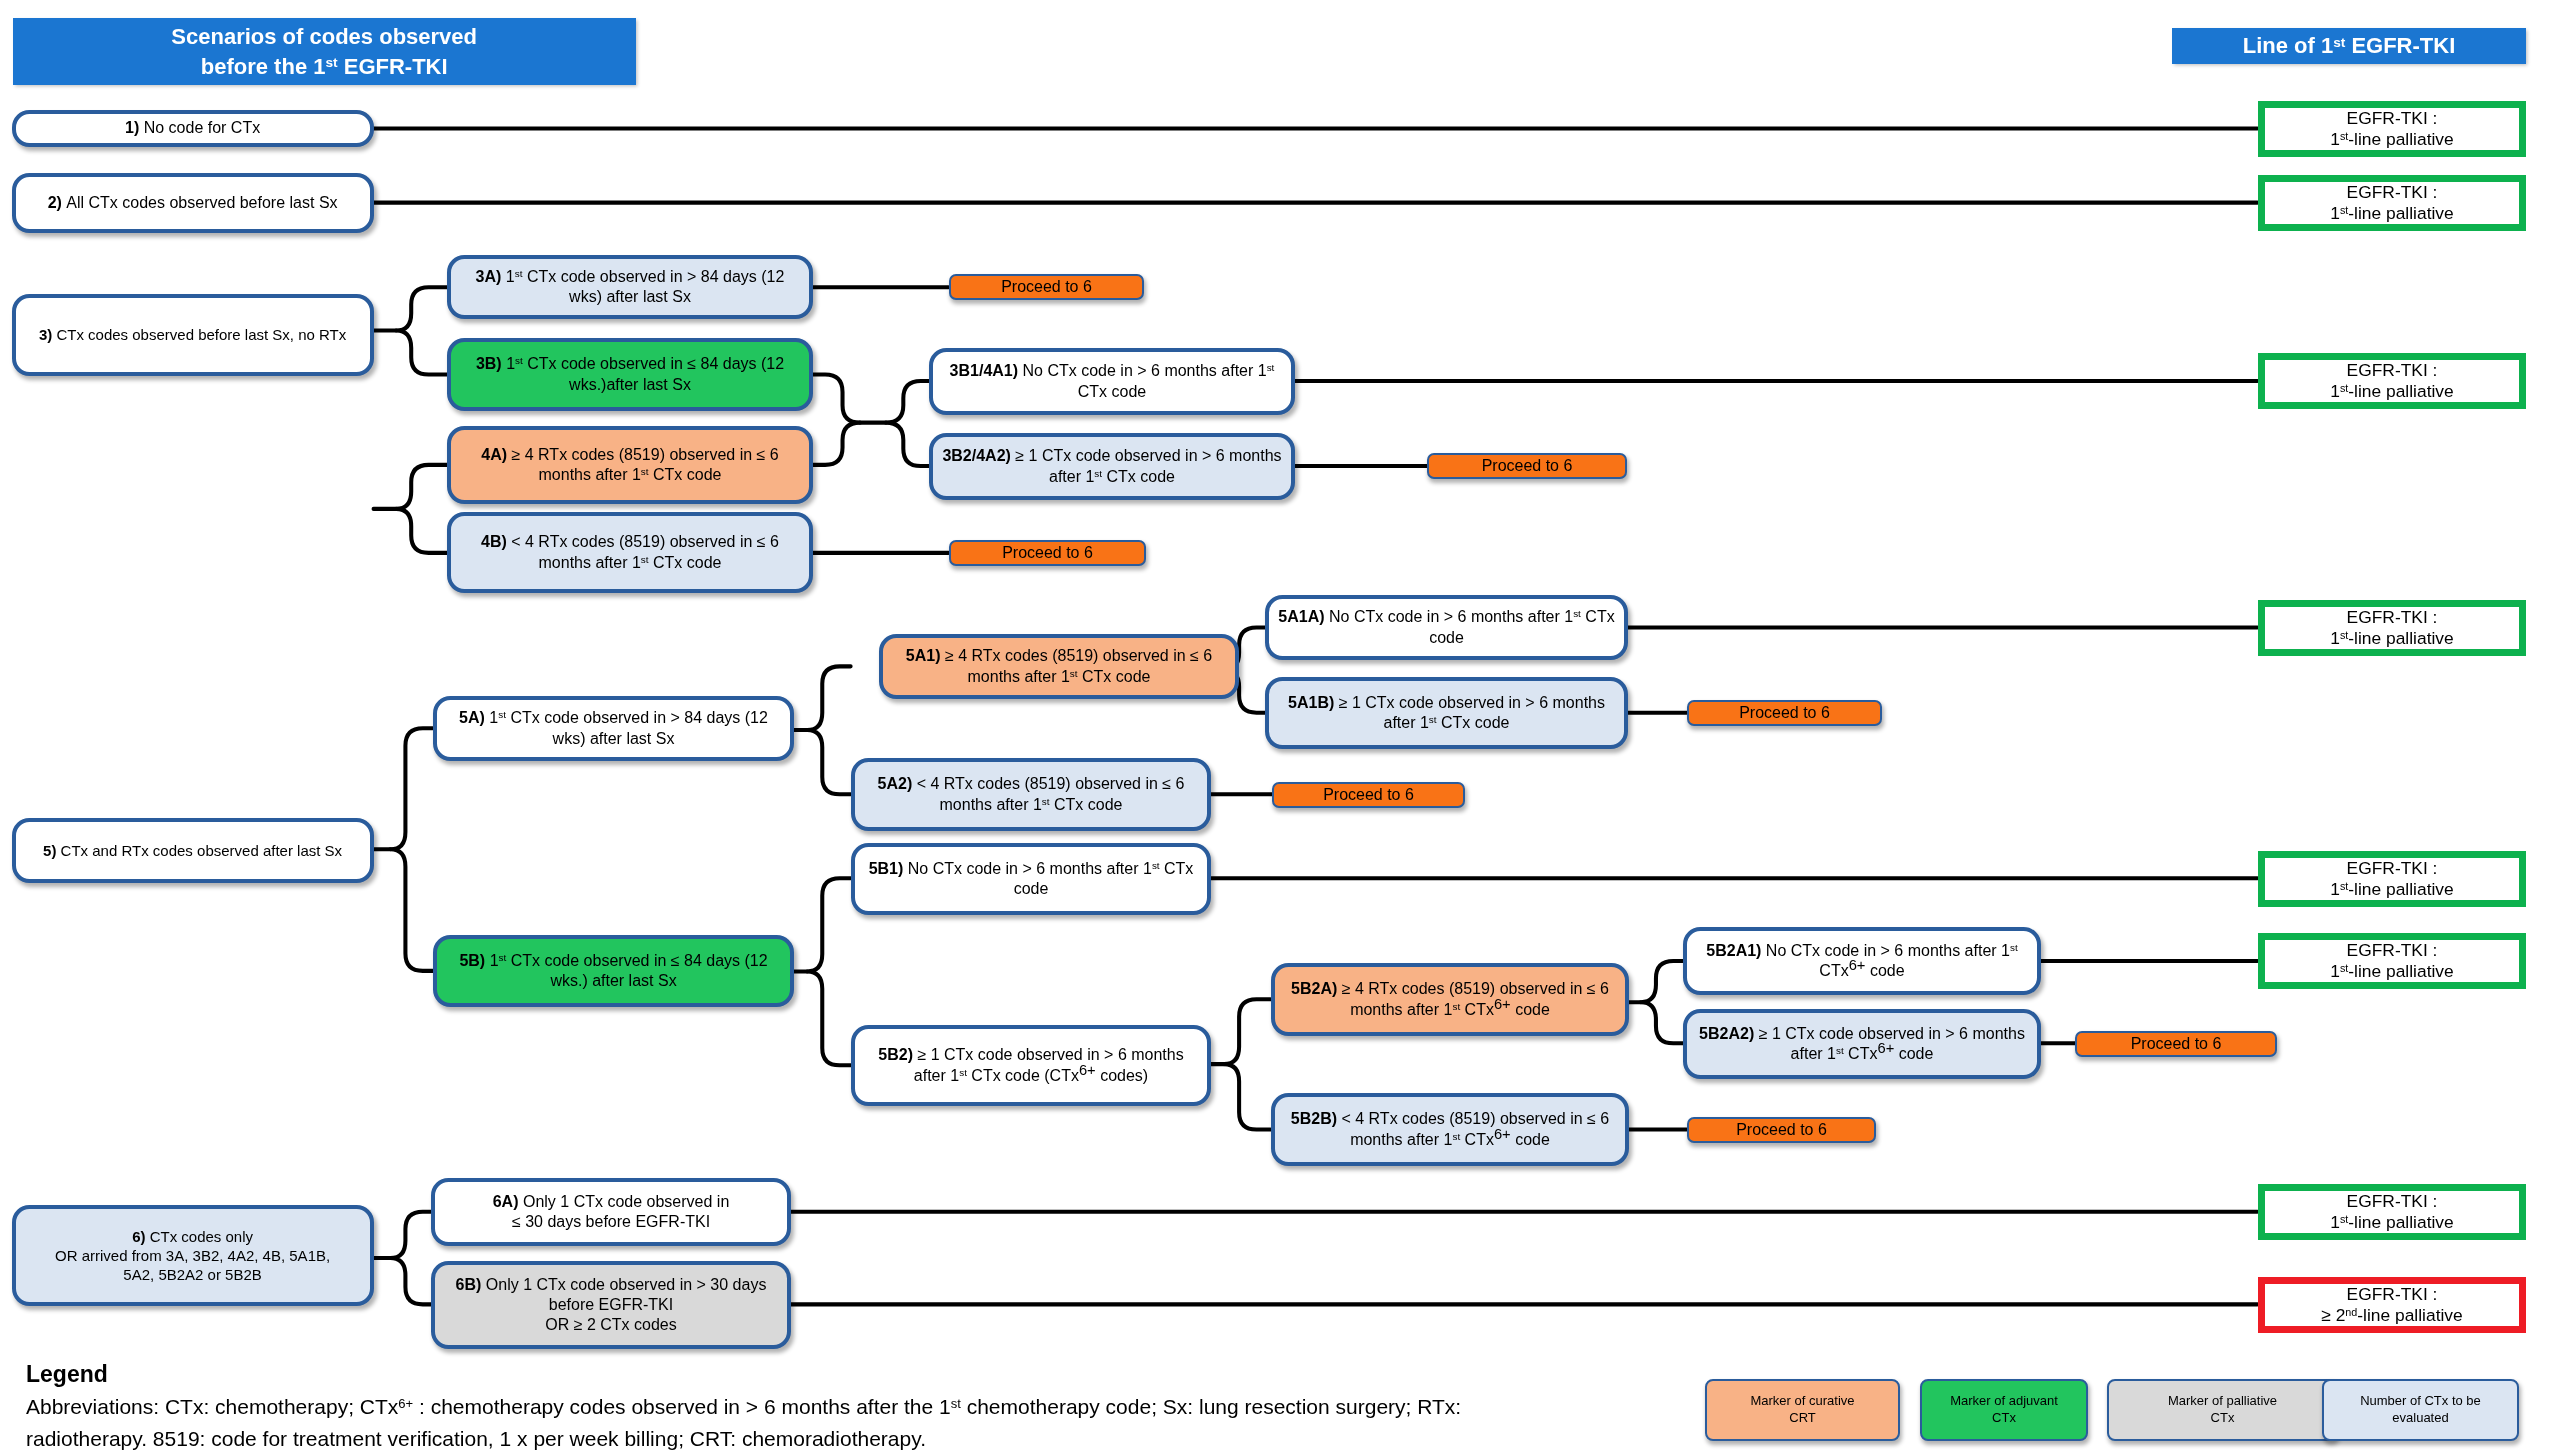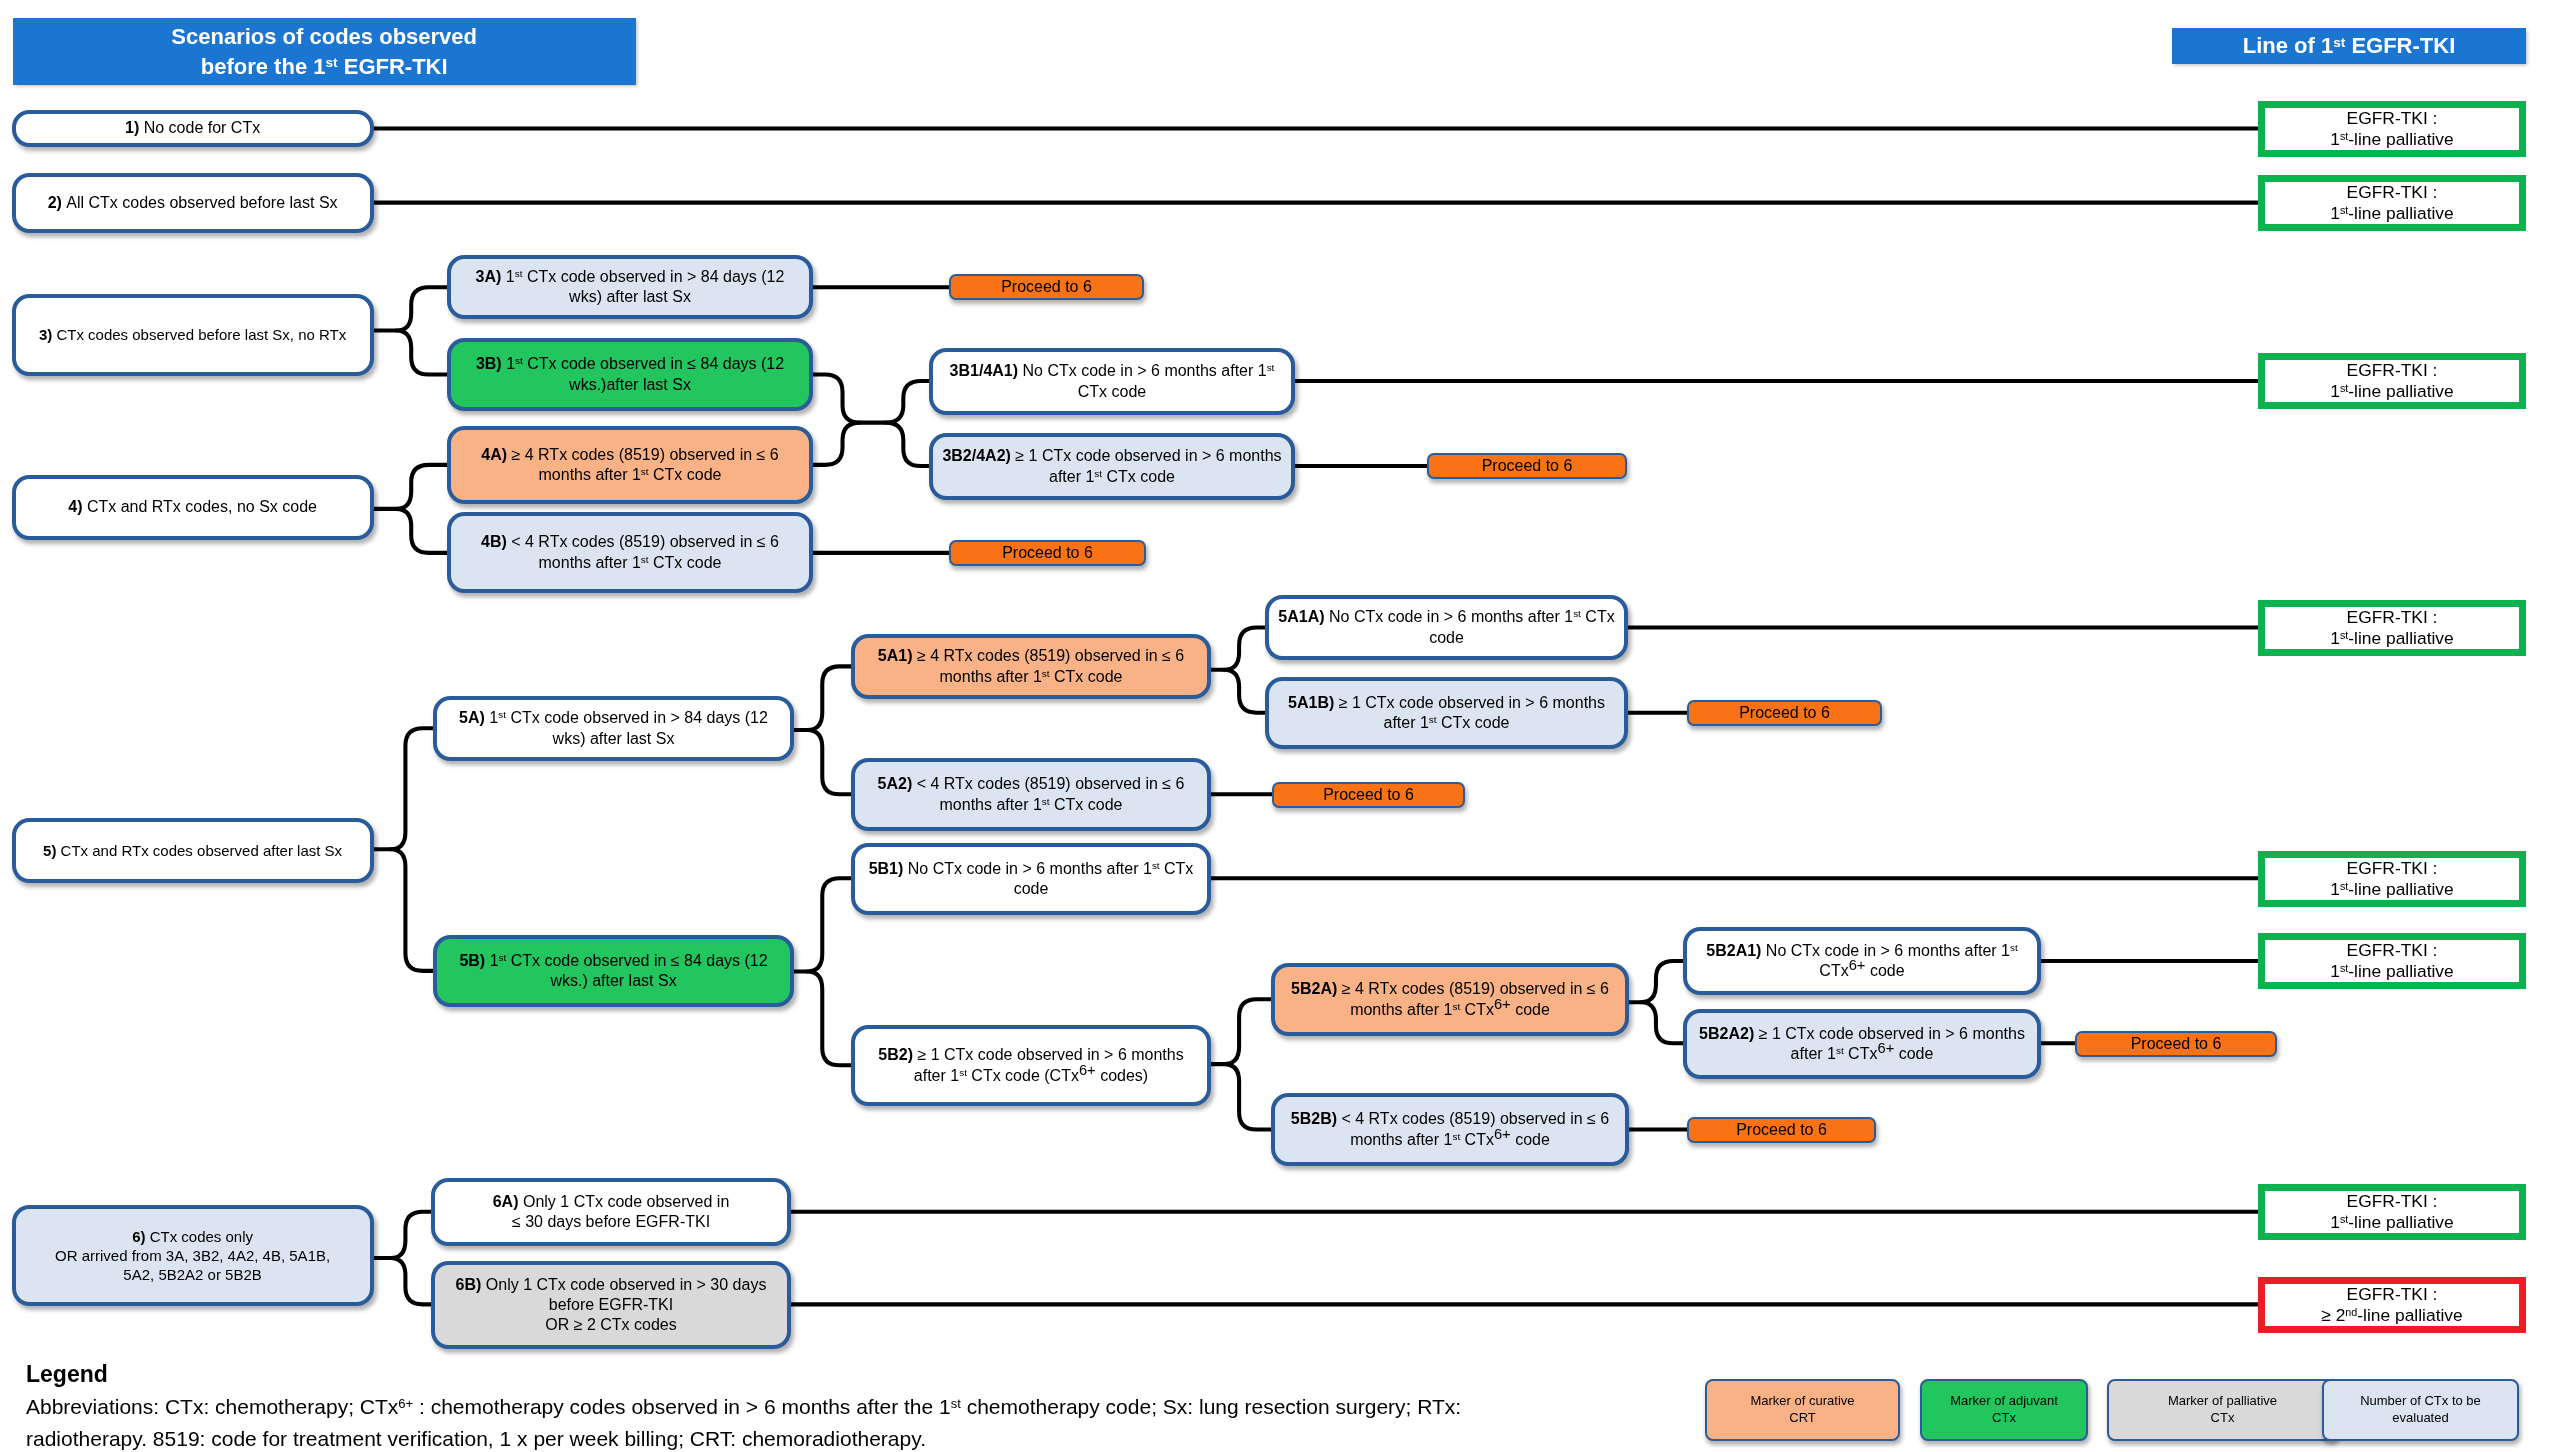--- a/index.html
+++ b/index.html
@@ -91,23 +91,20 @@
 
   <div class="node" style="left:11.6px;top:110px;width:362px;height:37px">
     <span class="txt"><span class="b">1) </span><span>No code for CTx</span></span>
     </div>
   <div class="node" style="left:11.6px;top:173px;width:362px;height:60px">
     <span class="txt"><span class="b">2) </span><span>All CTx codes observed before last Sx</span></span>
     </div>
   <div class="node fs26" style="left:11.6px;top:294px;width:362px;height:82px">
     <span class="txt"><span class="b">3) </span><span>CTx codes observed before last Sx, no RTx</span></span>
     </div>
-  <div class="node" style="left:11.6px;top:475px;width:362px;height:65px">
-    <span class="txt"><span class="b">4) </span><span>CTx and RTx codes, no Sx code</span></span>
-    </div>
   <div class="node fs26" style="left:11.6px;top:818px;width:362px;height:65px">
     <span class="txt"><span class="b">5) </span><span>CTx and RTx codes observed after last Sx</span></span>
     </div>
   <div class="node fill-blue fs26" style="left:11.6px;top:1205px;width:362px;height:101px">
     <span class="txt"><span class="b">6) </span><span>CTx codes only</span><br><span>OR arrived from 3A, 3B2, 4A2, 4B, 5A1B,</span><br><span>5A2, 5B2A2 or 5B2B</span></span>
     </div>
 
   <div class="node fill-blue" style="left:447px;top:255px;width:366px;height:64px">
     <span class="txt"><span class="b">3A) </span><span>1</span><span class="sup">st</span><span> CTx code observed in &gt; 84 days (12 wks) after last Sx</span></span>
     </div>
@@ -132,21 +129,21 @@
   <div class="node fill-gray" style="left:431px;top:1261px;width:360px;height:88px">
     <span class="txt"><span class="b">6B) </span><span>Only 1 CTx code observed in &gt; 30 days</span><br><span>before EGFR-TKI</span><br><span>OR ≥ 2 CTx codes</span></span>
     </div>
 
   <div class="node" style="left:929px;top:348px;width:366px;height:67px">
     <span class="txt"><span class="b">3B1/4A1) </span><span>No CTx code in &gt; 6 months after 1</span><span class="sup">st</span><span> CTx code</span></span>
     </div>
   <div class="node fill-blue" style="left:929px;top:433px;width:366px;height:67px">
     <span class="txt"><span class="b">3B2/4A2) </span><span>≥ 1 CTx code observed in &gt; 6 months after 1</span><span class="sup">st</span><span> CTx code</span></span>
     </div>
-  <div class="node fill-orange" style="left:851px;top:634px;width:360px;height:65px">
+  <div class="node fill-orange" style="left:879px;top:634px;width:360px;height:65px">
     <span class="txt"><span class="b">5A1) </span><span>≥ 4 RTx codes (8519) observed in ≤ 6 months after 1</span><span class="sup">st</span><span> CTx code</span></span>
     </div>
   <div class="node fill-blue" style="left:851px;top:758px;width:360px;height:73px">
     <span class="txt"><span class="b">5A2) </span><span>&lt; 4 RTx codes (8519) observed in ≤ 6 months after 1</span><span class="sup">st</span><span> CTx code</span></span>
     </div>
   <div class="node" style="left:851px;top:843px;width:360px;height:72px">
     <span class="txt"><span class="b">5B1) </span><span>No CTx code in &gt; 6 months after 1</span><span class="sup">st</span><span> CTx code</span></span>
     </div>
   <div class="node" style="left:851px;top:1025px;width:360px;height:81px">
     <span class="txt"><span class="b">5B2) </span><span>≥ 1 CTx code observed in &gt; 6 months after 1</span><span class="sup">st</span><span> CTx code (CTx</span><span class="bsup">6+</span><span> codes)</span></span>

